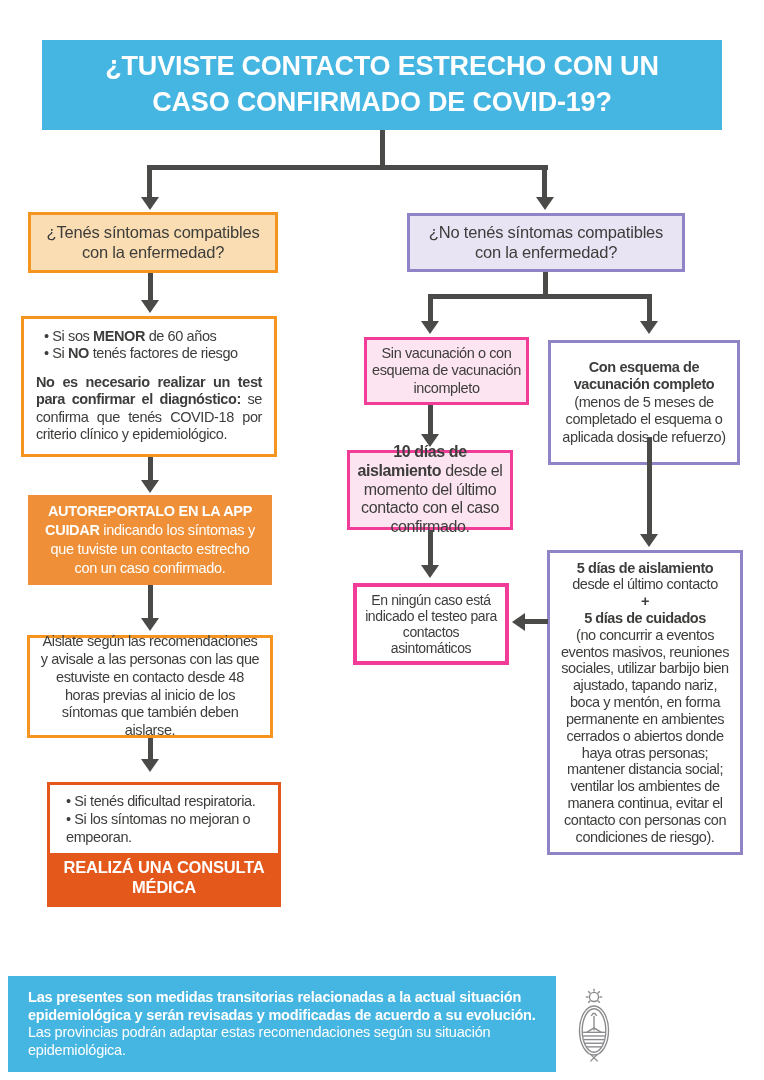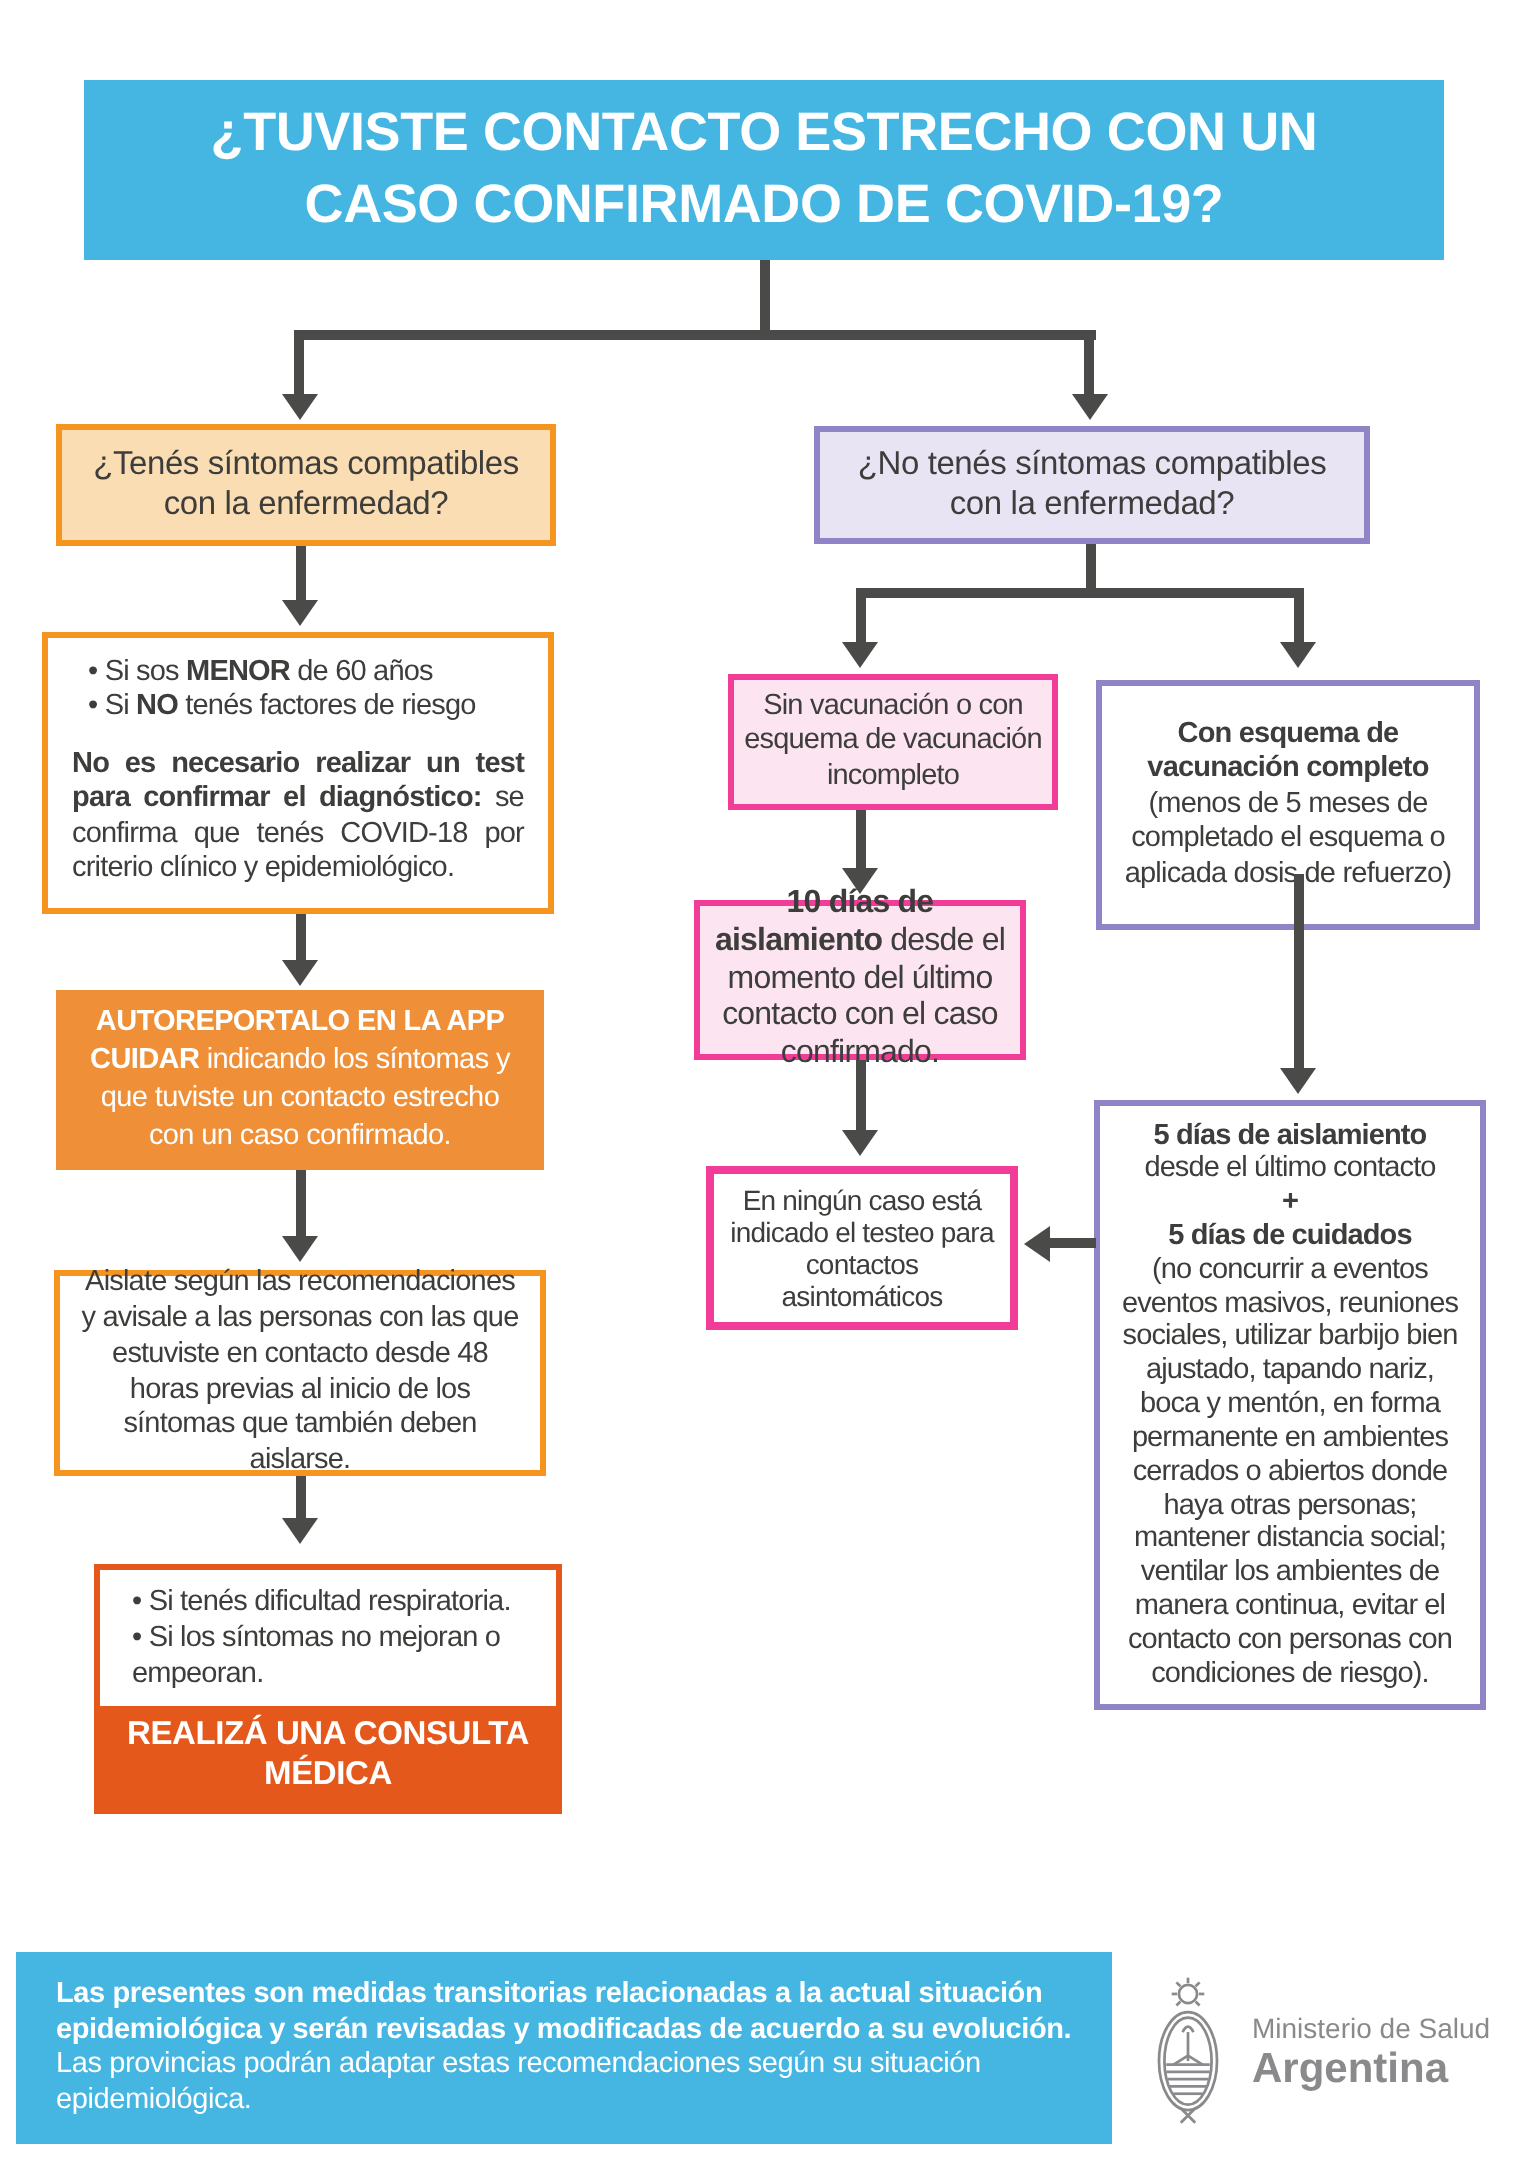--- a/index.html
+++ b/index.html
@@ -194,19 +194,15 @@
       <line x1="10" y1="50" x2="34" y2="50"></line>
       <line x1="10" y1="54" x2="34" y2="54"></line>
       <line x1="11" y1="58" x2="33" y2="58"></line>
       <line x1="12" y1="62" x2="32" y2="62"></line>
       <line x1="14" y1="66" x2="30" y2="66"></line>
       <line x1="22" y1="32" x2="22" y2="48"></line>
       <path d="M19 32 q3 -6 6 0"></path>
       <path d="M14 50 l8 -5 M30 50 l-8 -5"></path>
       <path d="M18 74 l8 8 M26 74 l-8 8"></path>
     </svg>
-    <div class="logo-text">
-      <div class="ministry">Ministerio de Salud</div>
-      <div class="country">Argentina</div>
-    </div>
   </div>
 
 </div>
 
 </body></html>

